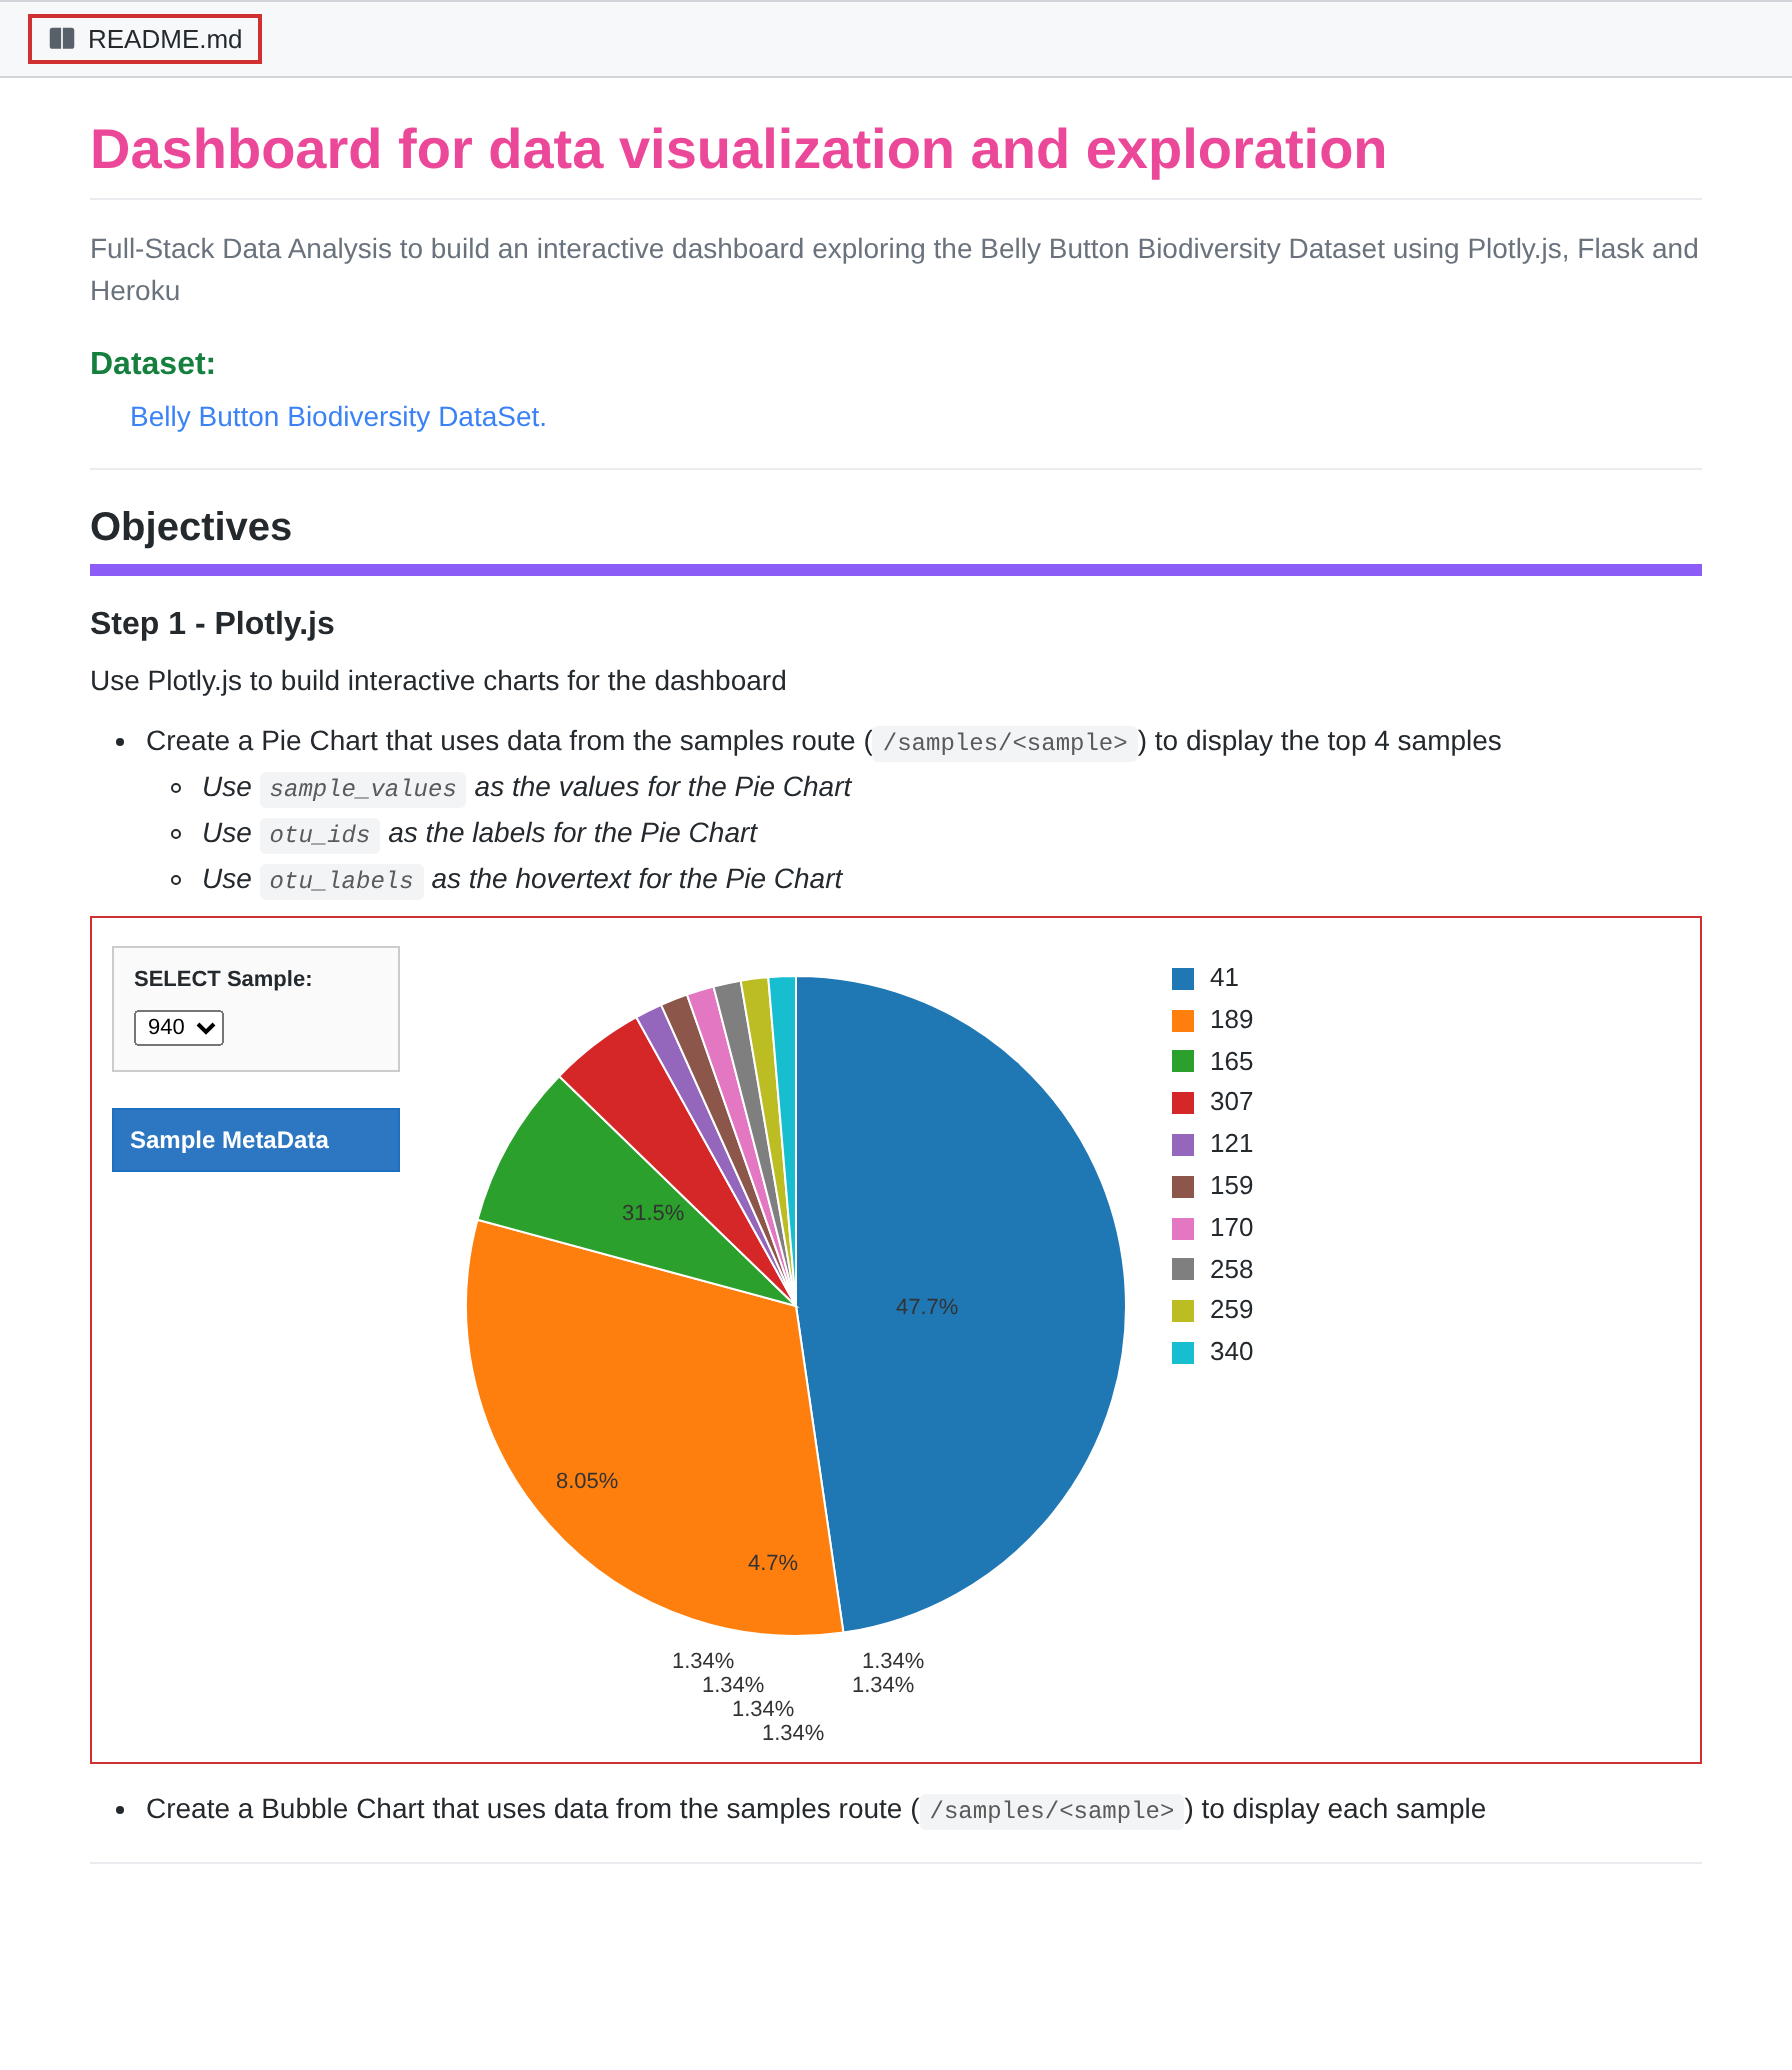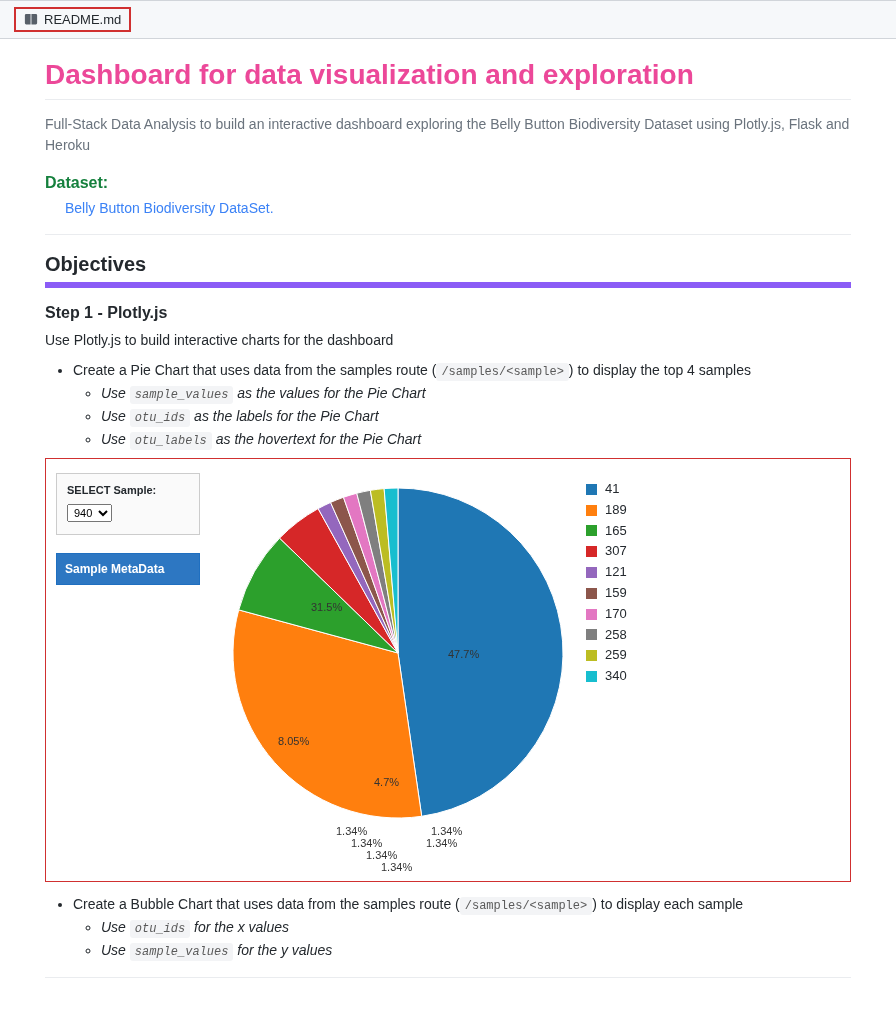--- a/index.html
+++ b/index.html
@@ -318,21 +318,17 @@
             <span class="swatch" style="background:#17becf"></span>
             <span>340</span>
           </div>
       </div>
     </div>
   </div>
 
   <ul class="top">
     <li>
       <span>Create a Bubble Chart that uses data from the samples route (</span><code class="inline">/samples/&lt;sample&gt;</code><span>) to display each sample</span>
-      <ul class="sub">
-        <li><span>Use </span><code class="inline">otu_ids</code><span> for the x values</span></li>
-        <li><span>Use </span><code class="inline">sample_values</code><span> for the y values</span></li>
-      </ul>
     </li>
   </ul>
 
 </div>
 <hr class="bottom-sep">
 
 </body></html>

